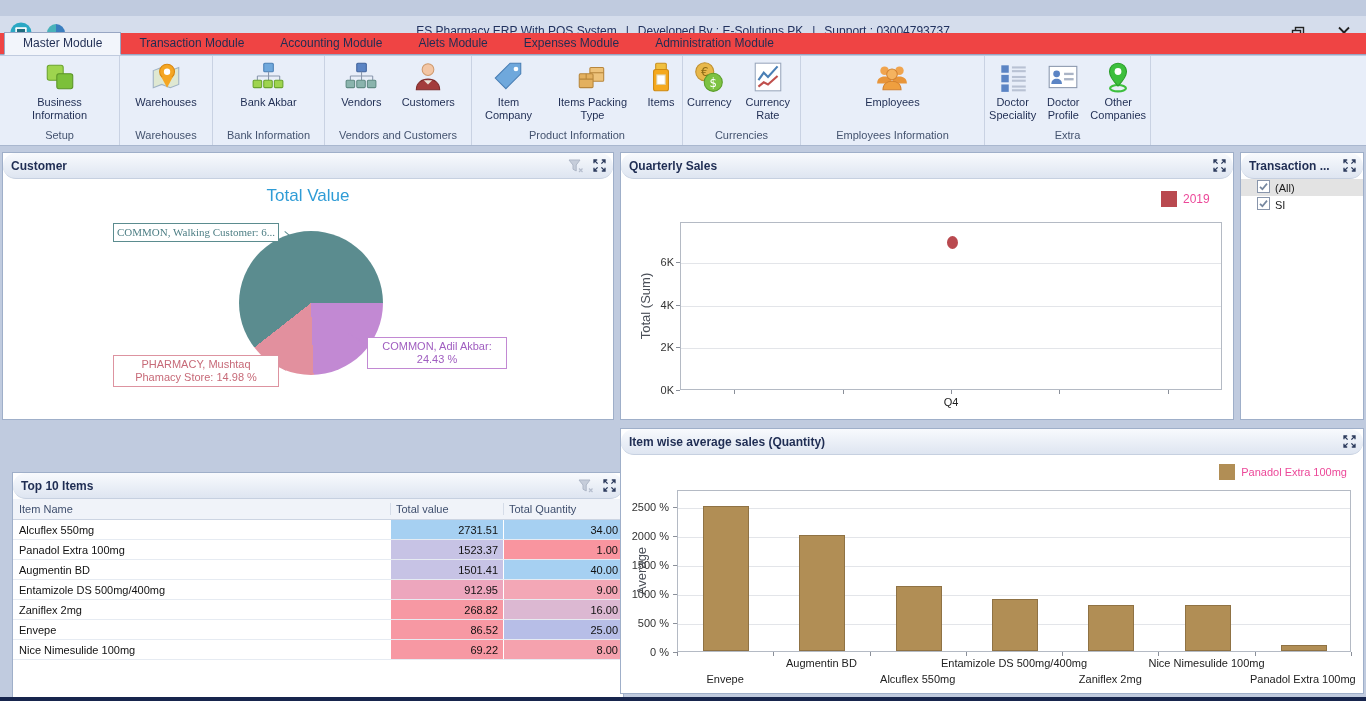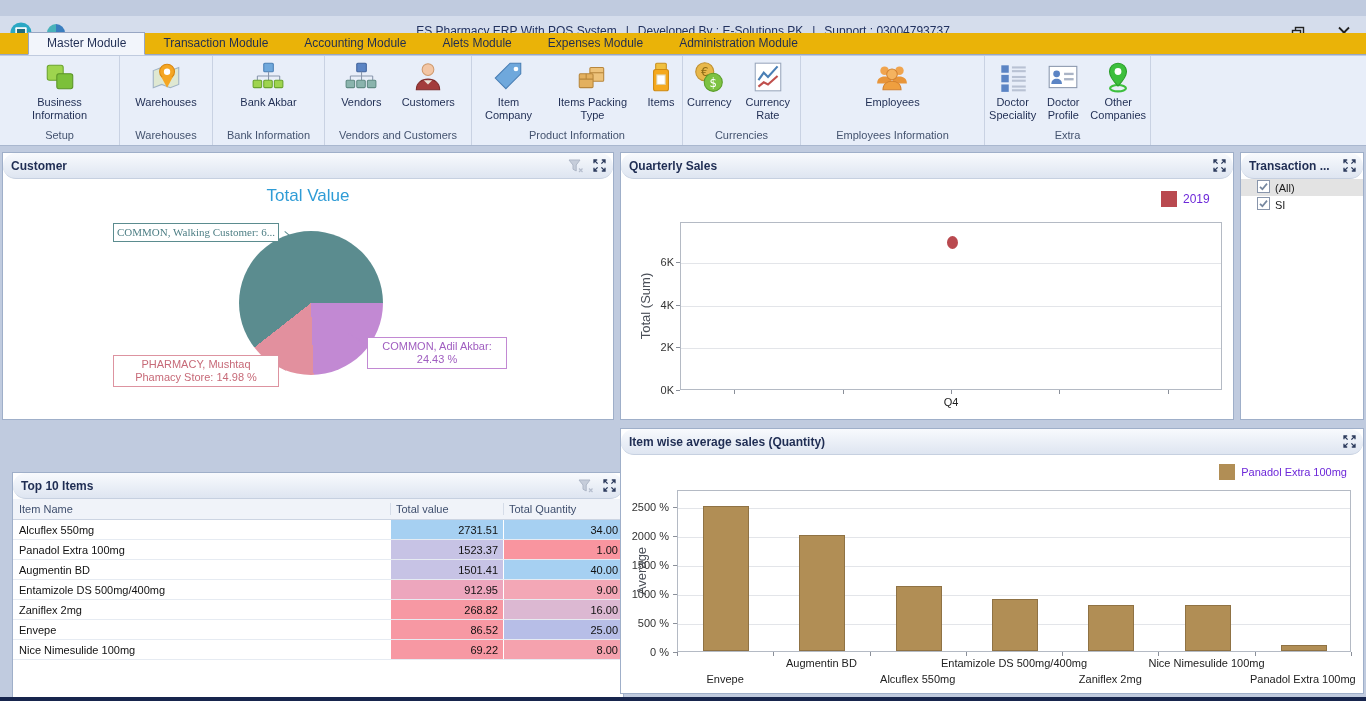--- a/index.html
+++ b/index.html
@@ -8,21 +8,21 @@
 
   
   .titlebar{position:absolute;left:0;top:16px;width:100%;height:33px;background:#d5ddec;}
   .tb-icons{position:absolute;left:8px;top:4px;display:flex;gap:10px;align-items:center;}
   .tb-title{position:absolute;left:0;right:0;top:8px;text-align:center;font-size:12px;color:#21315e;}
   .tb-title .sep{margin:0 9px;}
   .tb-controls{position:absolute;right:14px;top:8px;display:flex;gap:30px;align-items:center;}
   .tb-btn{width:16px;height:16px;display:flex;align-items:center;justify-content:center;cursor:pointer;}
 
   
-  .tabbar{position:absolute;left:0;top:33px;width:100%;height:22px;background:#eab308;border-bottom:1px solid #98a6c3;display:flex;align-items:flex-end;box-sizing:border-box;padding-left:24px;}
+  .tabbar{position:absolute;left:0;top:33px;width:100%;height:22px;background:#ef4444;border-bottom:1px solid #98a6c3;display:flex;align-items:flex-end;box-sizing:border-box;}
   .tab{font-size:12px;color:#1f2d53;padding:3px 18px 4px 18px;white-space:nowrap;cursor:pointer;}
   .tab.active{background:#f2f5fb;border:1px solid #98a6c3;border-bottom:1px solid #f2f5fb;margin-bottom:-1px;margin-left:4px;}
 
   
   .ribbon{position:absolute;left:0;top:56px;width:100%;height:90px;background:#e8eef9;border-bottom:1px solid #a9b7cf;display:flex;box-sizing:border-box;}
   .rgroup{height:100%;border-right:1px solid #c9d2e3;display:flex;flex-direction:column;box-sizing:border-box;flex:0 0 auto;}
   .rbuttons{flex:1;display:flex;justify-content:space-evenly;align-items:flex-start;padding-top:3px;}
   .rbtn{display:flex;flex-direction:column;align-items:center;cursor:pointer;padding:1px 4px;}
   .rbtn svg{width:34px;height:34px;display:block;}
   .rbtn-label{font-size:11px;color:#1f2d53;text-align:center;line-height:13px;margin-top:2px;max-width:96px;}
@@ -49,21 +49,21 @@
   .callout{position:absolute;border:1px solid;font-size:11px;line-height:13px;text-align:center;background:#fff;padding:2px 3px;box-sizing:border-box;white-space:nowrap;}
   .co-0{left:110px;top:44px;font-family:Liberation Serif, serif;}
   .co-1{left:110px;top:176px;white-space:normal;width:166px;}
   .co-2{left:364px;top:158px;white-space:normal;width:140px;}
   .leader{position:absolute;height:1px;transform-origin:0 0;}
   .ld-0{left:282px;top:52px;width:12px;transform:rotate(40deg);}
   .ld-1{left:276px;top:184px;width:10px;transform:rotate(45deg);}
   .ld-2{left:346px;top:154px;width:22px;transform:rotate(33deg);}
 
   
-  .legend{position:absolute;display:flex;align-items:center;gap:6px;font-size:12px;color:#6d28d9;}
+  .legend{position:absolute;display:flex;align-items:center;gap:6px;font-size:12px;color:#ec4899;}
   .legend-sq{width:16px;height:16px;display:inline-block;}
   .plot{position:absolute;border:1px solid #b4bac4;box-sizing:border-box;background:#fff;}
   .gridline{position:absolute;left:0;right:0;height:1px;background:#e3e5e9;}
   .ytick-label{position:absolute;font-size:11px;color:#333;text-align:right;}
   .ytick-mark{position:absolute;width:4px;height:1px;background:#8a8f99;}
   .xtick-mark{position:absolute;width:1px;height:4px;background:#8a8f99;}
   .ylabel{position:absolute;font-size:13px;color:#4a4f58;white-space:nowrap;transform:translate(-50%,-50%) rotate(-90deg);}
   .xcat-label{position:absolute;font-size:11px;color:#222;transform:translateX(-50%);white-space:nowrap;}
   .scatter-dot{position:absolute;width:11px;height:13px;border-radius:50%;}
   .bar{position:absolute;bottom:0;}

